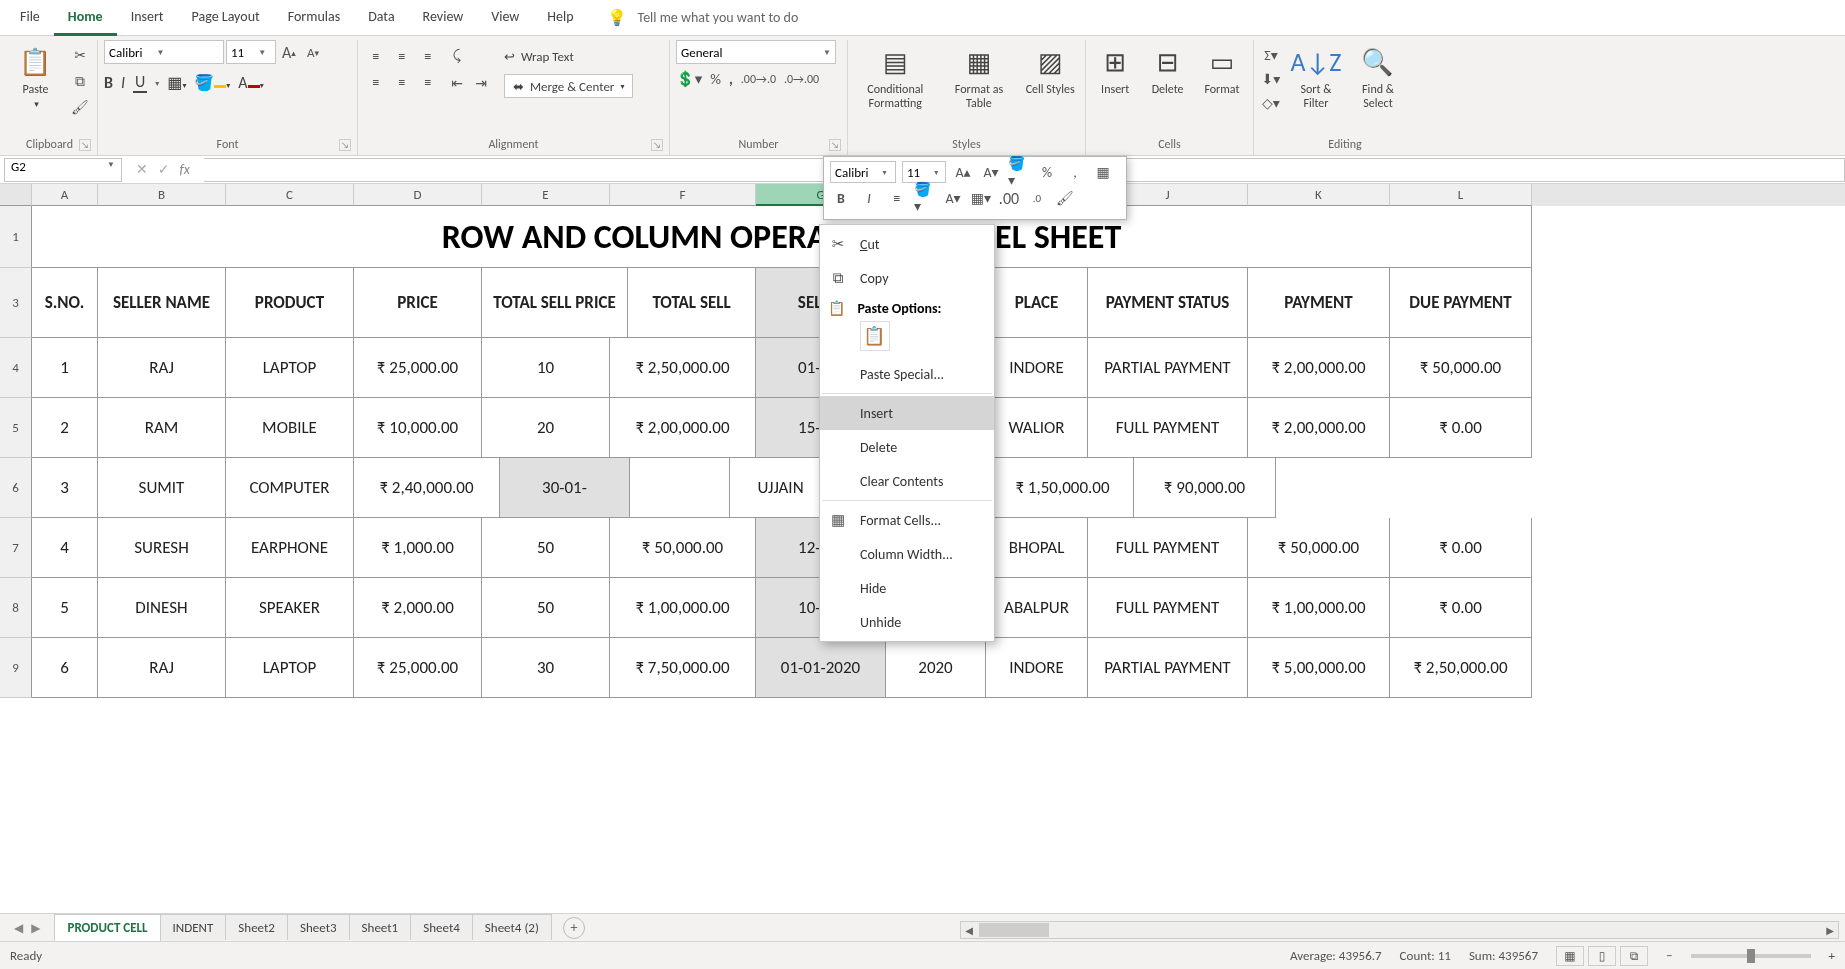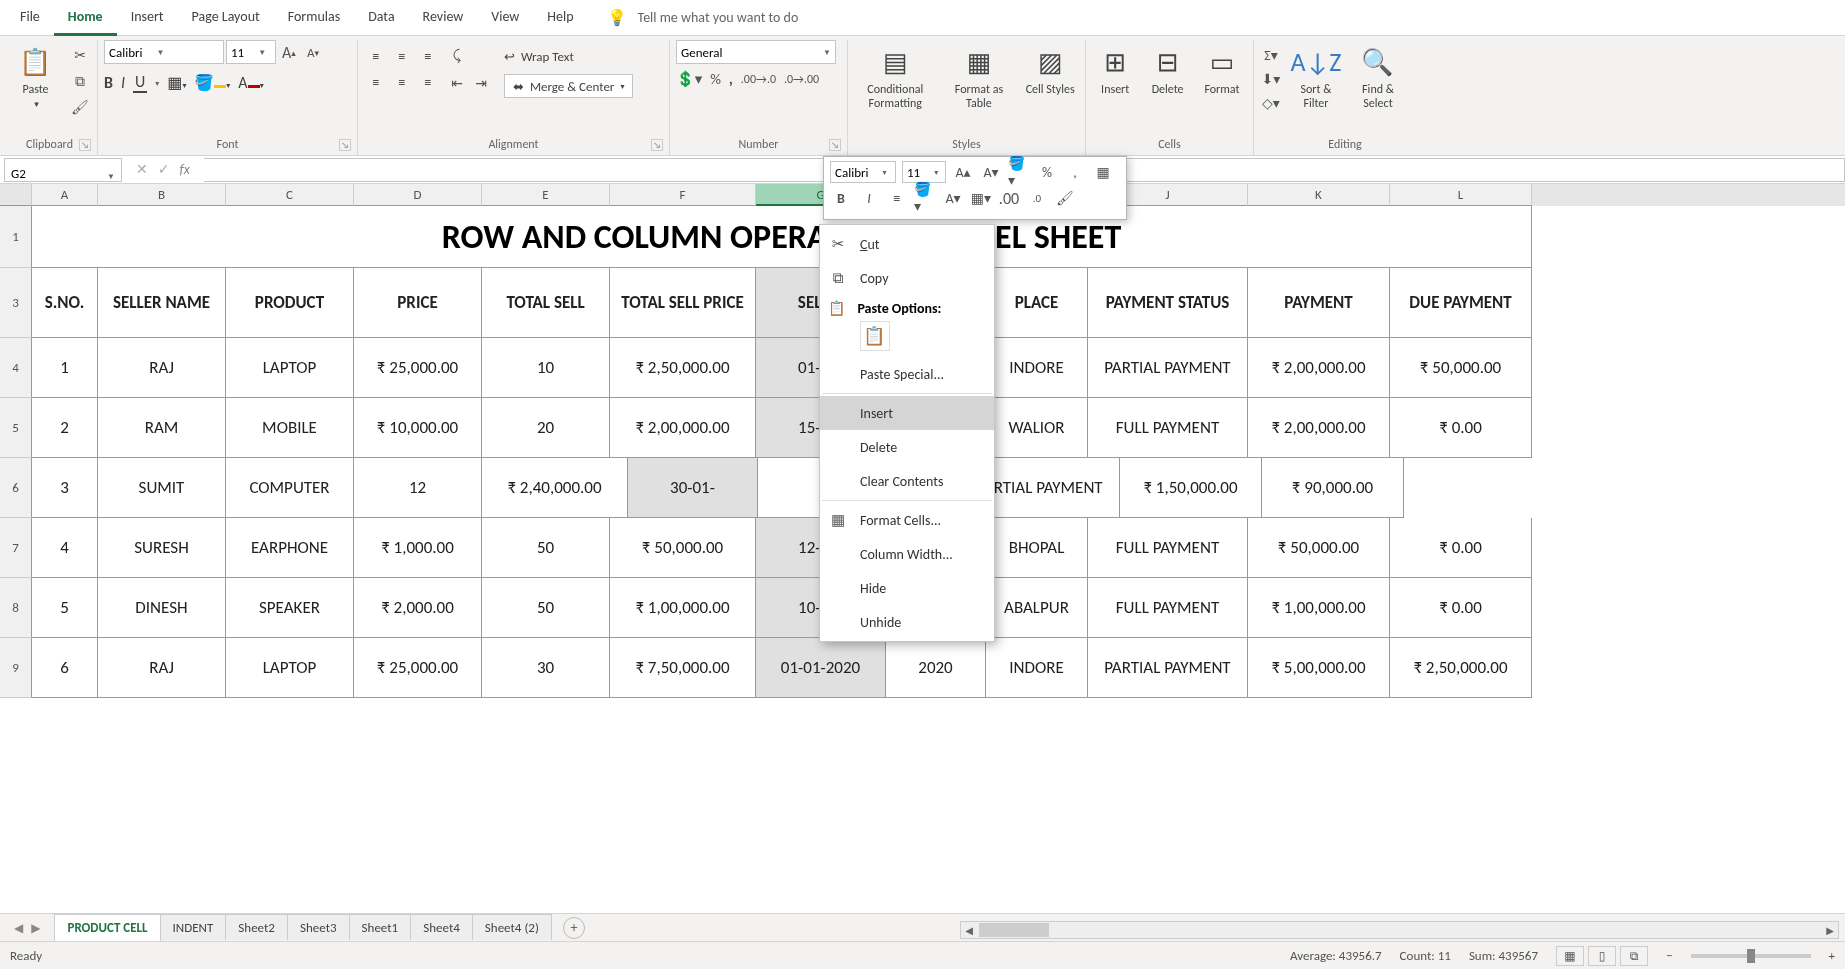--- a/index.html
+++ b/index.html
@@ -39,21 +39,21 @@
   .align-grid { display: grid; grid-template-columns: repeat(3, 24px); grid-template-rows: repeat(2, 24px); gap: 2px; }
   .align-cell { display:flex; align-items:center; justify-content:center; font-size:14px; color:#555;}
   .indent-btns { display:flex; gap:2px; }
   .merge-btn { display:flex; align-items:center; background:#fff; border:1px solid #c4c4c4; height:24px; padding:0 8px; gap:6px; font-size:13px; color:#444;}
   
   
   .num-row2 { display:flex; align-items:center; gap:8px; margin-top:6px; font-size:15px; color:#555;}
   
   
   .formula-bar { display:flex; align-items:center; height:28px; border-bottom:1px solid #d4d4d4; }
-  .name-box { width:118px; height:24px; border:1px solid #c4c4c4; display:flex; align-items:flex-end; padding:0 6px; margin-left:4px; font-size:13px; background:#fff; }
+  .name-box { width:118px; height:24px; border:1px solid #c4c4c4; display:flex; align-items:flex-start; padding:0 6px; margin-left:4px; font-size:13px; background:#fff; }
   .name-box .dd { margin-left:auto; font-size:8px; color:#666;}
   .fx-btns { display:flex; align-items:center; gap:10px; padding:0 14px; color:#888; }
   .fx-btns span { font-size:14px; }
   .fx-input { flex:1; height:24px; border:1px solid #c4c4c4; border-left:none; background:#fff; }
   
   
   .grid-wrap { position:relative; }
   .col-headers { display:flex; position:sticky; top:0; background:#e6e6e6; }
   .corner-cell { width:32px; height:22px; background:#e6e6e6; border-right:1px solid #ccc; border-bottom:1px solid #999; }
   .col-h { height:22px; border-right:1px solid #ccc; border-bottom:1px solid #999; display:flex; align-items:center; justify-content:center; font-size:13px; color:#555; background:#f0f0f0;}
@@ -312,22 +312,22 @@
       <div class="row">
         <div class="row-h" style="height: 62px;">1</div>
         <div class="cell title-cell" style="width: 1500px; height: 62px; border-right: 1px solid rgb(153, 153, 153); border-bottom: 1px solid rgb(153, 153, 153);">ROW AND COLUMN OPERATION IN EXCEL SHEET</div>
       </div>
       <div class="row header-row data-row">
         <div class="row-h" style="height: 70px;">3</div>
         <div class="cell " style="width: 66px; height: 70px;">S.NO.</div>
         <div class="cell " style="width: 128px; height: 70px;">SELLER NAME</div>
         <div class="cell " style="width: 128px; height: 70px;">PRODUCT</div>
         <div class="cell " style="width: 128px; height: 70px;">PRICE</div>
+        <div class="cell " style="width: 146px; height: 70px;">TOTAL SELL PRICE</div>
         <div class="cell " style="width: 128px; height: 70px;">TOTAL SELL</div>
-        <div class="cell " style="width: 146px; height: 70px;">TOTAL SELL PRICE</div>
         <div class="cell col-selected" style="width: 130px; height: 70px;">SELL D</div>
         <div class="cell " style="width: 100px; height: 70px;"></div>
         <div class="cell " style="width: 102px; height: 70px;">PLACE</div>
         <div class="cell " style="width: 160px; height: 70px;">PAYMENT STATUS</div>
         <div class="cell " style="width: 142px; height: 70px;">PAYMENT</div>
         <div class="cell " style="width: 142px; height: 70px;">DUE PAYMENT</div>
       </div>
       <div class="row data-row">
         <div class="row-h" style="height: 60px;">4</div>
         <div class="cell " style="width: 66px; height: 60px;">1</div>
@@ -356,21 +356,20 @@
         <div class="cell " style="width: 102px; height: 60px;">WALIOR</div>
         <div class="cell " style="width: 160px; height: 60px;">FULL PAYMENT</div>
         <div class="cell " style="width: 142px; height: 60px;">₹ 2,00,000.00</div>
         <div class="cell " style="width: 142px; height: 60px;">₹ 0.00</div>
       </div>
       <div class="row data-row">
         <div class="row-h" style="height: 60px;">6</div>
         <div class="cell " style="width: 66px; height: 60px;">3</div>
         <div class="cell " style="width: 128px; height: 60px;">SUMIT</div>
         <div class="cell " style="width: 128px; height: 60px;">COMPUTER</div>
-        <div class="cell " style="width: 128px; height: 60px;">12</div>
         <div class="cell " style="width: 146px; height: 60px;">₹ 2,40,000.00</div>
         <div class="cell col-selected" style="width: 130px; height: 60px;">30-01-</div>
         <div class="cell " style="width: 100px; height: 60px;"></div>
         <div class="cell " style="width: 102px; height: 60px;">UJJAIN</div>
         <div class="cell " style="width: 160px; height: 60px;">PARTIAL PAYMENT</div>
         <div class="cell " style="width: 142px; height: 60px;">₹ 1,50,000.00</div>
         <div class="cell " style="width: 142px; height: 60px;">₹ 90,000.00</div>
       </div>
       <div class="row data-row">
         <div class="row-h" style="height: 60px;">7</div>

